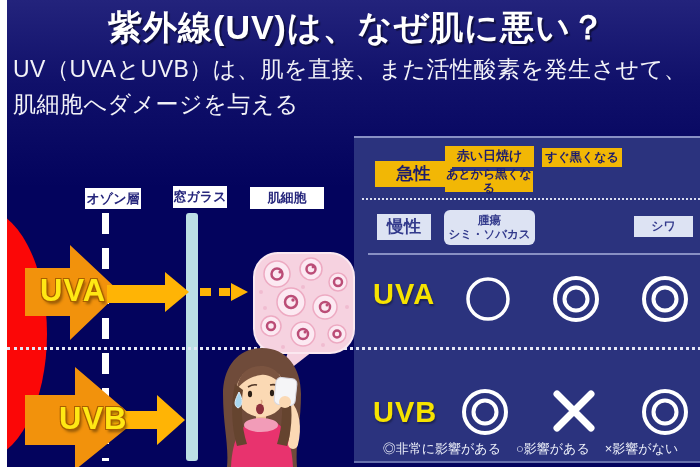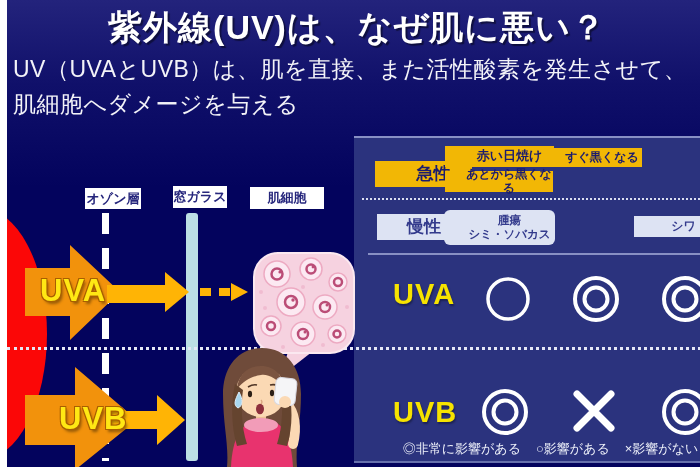--- a/index.html
+++ b/index.html
@@ -21,21 +21,21 @@
     display:flex;align-items:center;justify-content:center;}
   .ozone-line{left:95px;top:213px;width:7px;height:248px;
     background:repeating-linear-gradient(180deg,#ffffff 0 21px,transparent 21px 35px);}
   .glass-bar{left:179px;top:213px;width:12px;height:248px;background:#bcdfe4;border-radius:3px;}
   .ray-text{font-size:31px;font-weight:bold;color:#ffe814;letter-spacing:1px;
     text-shadow:1px 1px 0 #a85f00,-1px -1px 0 #a85f00,1px -1px 0 #a85f00,-1px 1px 0 #a85f00,2px 3px 3px rgba(0,0,0,.4);}
   .dotted-h{left:0;top:347px;width:700px;height:0;border-top:3px dotted #e4e7f5;z-index:2;}
   
   .panel{left:347px;top:136px;width:353px;height:323px;background:#2b337e;
     border-top:2px solid #8890c4;border-bottom:2px solid #6670ac;z-index:1;}
-  .p-abs{position:absolute;padding-left:20px;}
+  .p-abs{position:absolute;}
   .badge{display:flex;align-items:center;justify-content:center;text-align:center;
     font-weight:bold;line-height:1.15;}
   .badge.gold{background:#f2b705;color:#1c1c6e;}
   .badge.lite{background:#dde3f3;color:#333a8c;}
   .p-dotted{border-top:2px dotted #d9ddf0;height:0;}
   .p-solid{border-top:2px solid #8890c4;height:0;}
   .p-ray{font-size:29px;font-weight:bold;color:#f6e300;letter-spacing:1px;
     text-shadow:1px 2px 2px rgba(0,0,0,.35);}
   .sym{width:50px;height:50px;}
   .sym svg{width:100%;height:100%;display:block;}

